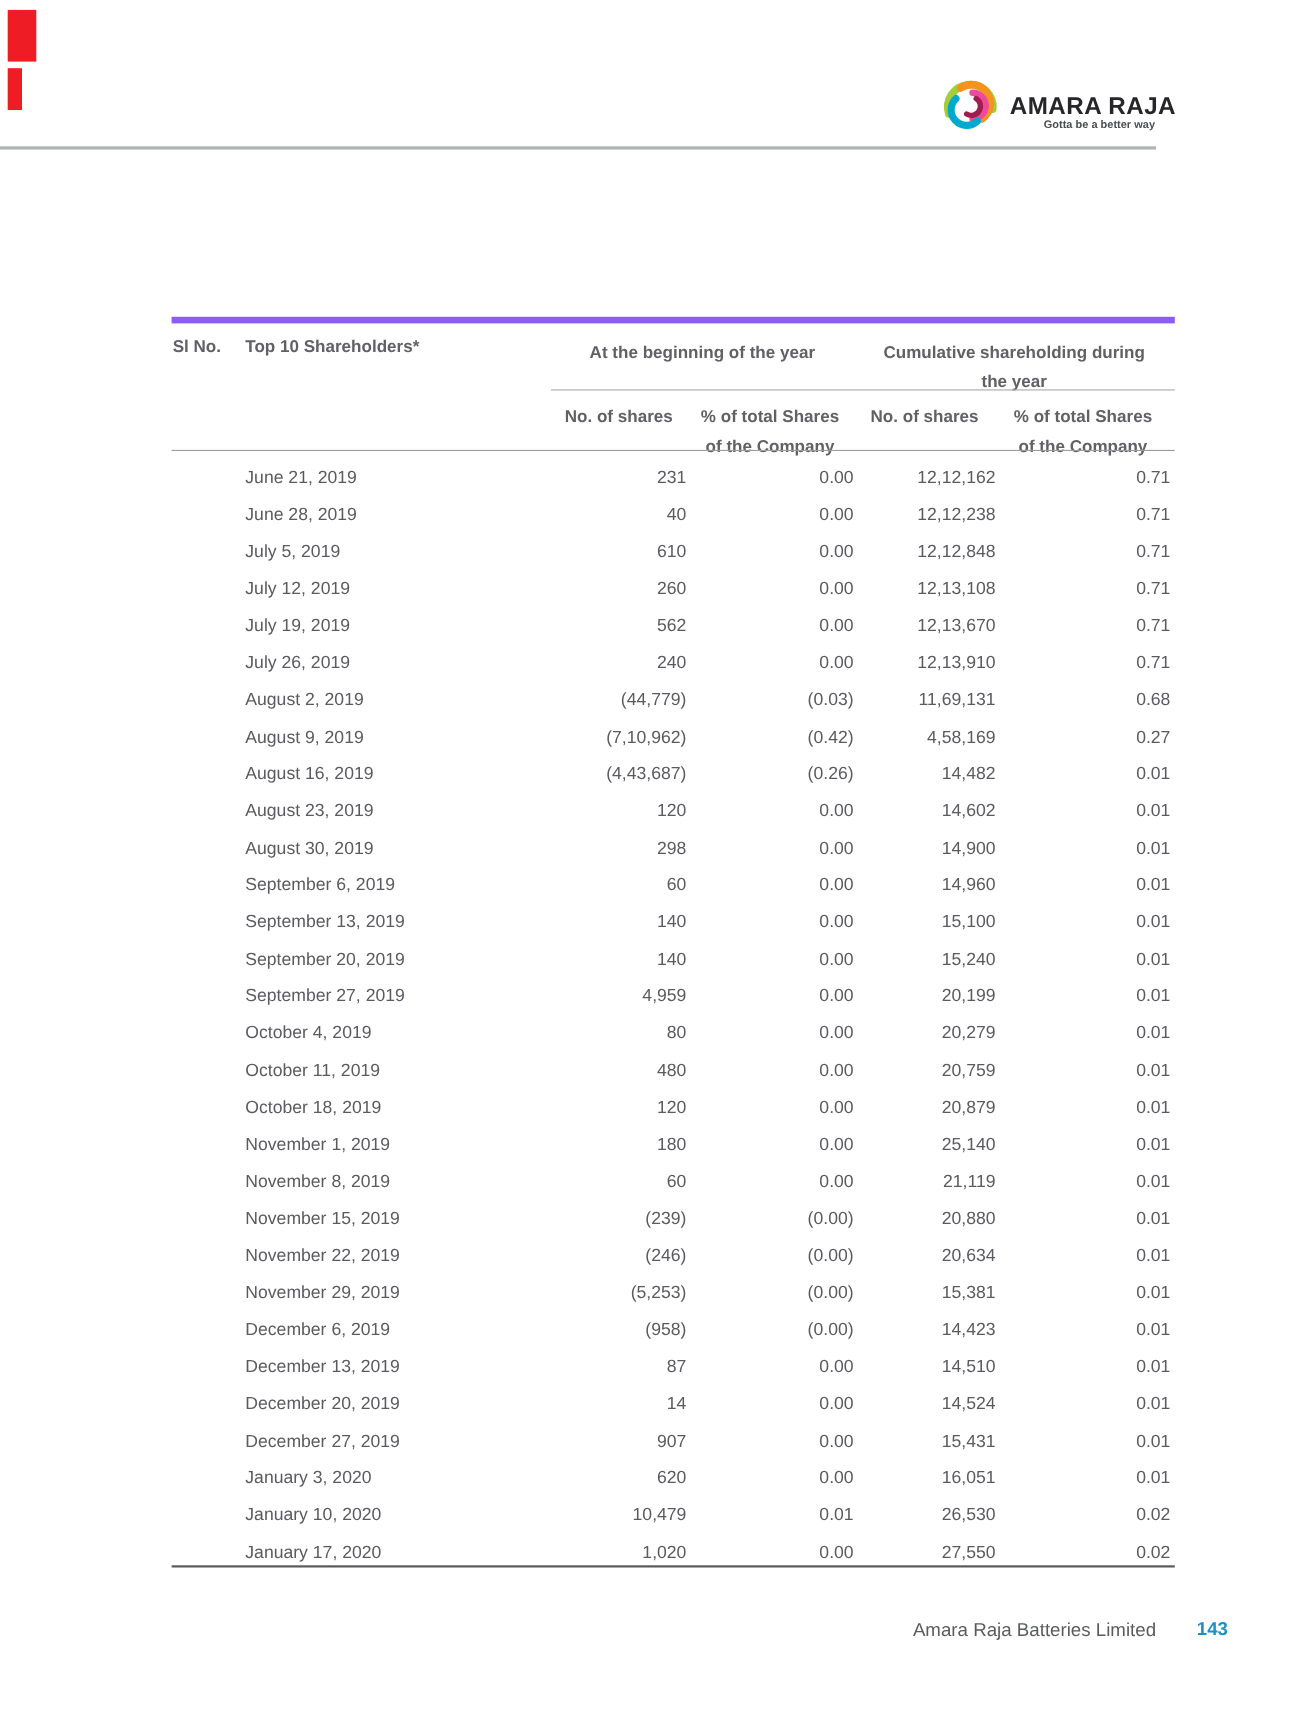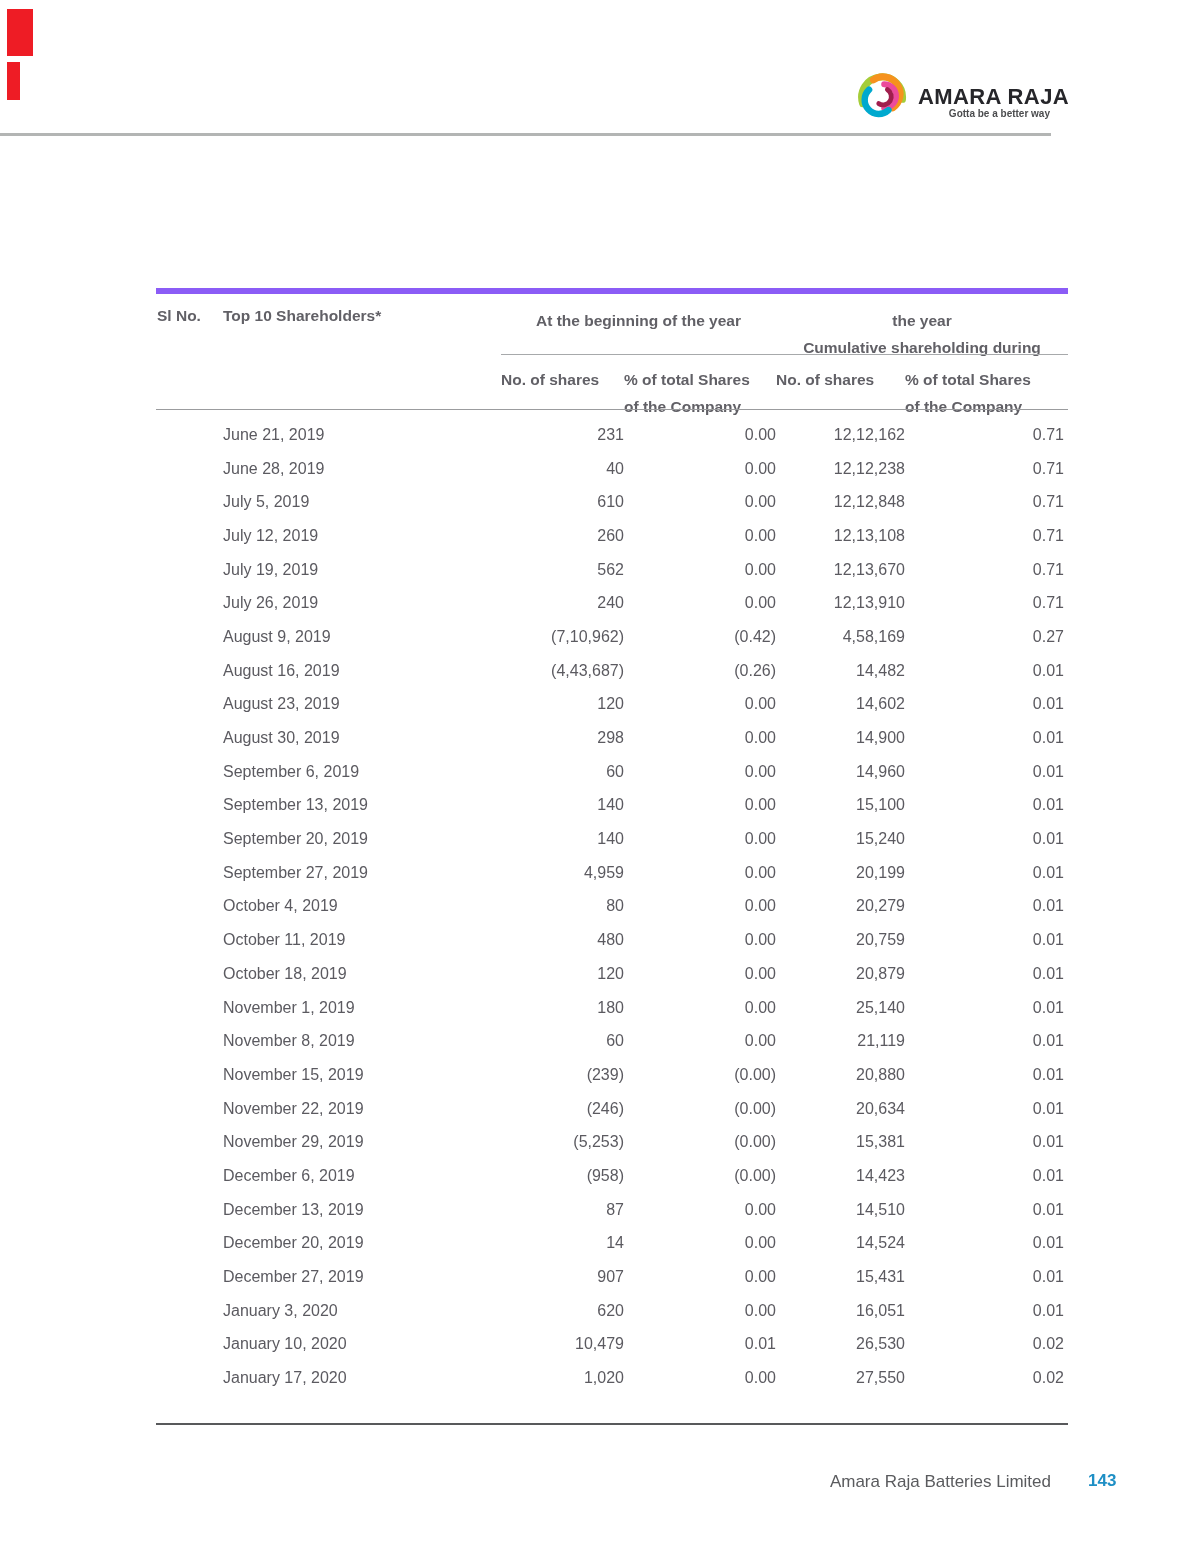--- a/index.html
+++ b/index.html
@@ -18,21 +18,21 @@
   .header-rule{position:absolute;left:0;top:133px;width:1051px;height:3px;background:#b3b5b4;}
 
   
   .table{position:absolute;left:140px;top:288px;width:912px;border-top:6px solid #8b5cf6;margin-left:16px;}
   .th{position:absolute;font-size:15.5px;font-weight:700;color:#616066;}
   .th-slno{left:1px;top:13px;}
   .th-share{left:67px;top:13px;}
   .th-group1{left:345px;top:13px;width:275px;text-align:center;line-height:27px;}
   .th-group2{left:620px;top:13px;width:292px;text-align:center;line-height:27px;}
   .midline{position:absolute;left:345px;top:60px;width:567px;height:1px;background:#a7a9ab;}
-  .sub{position:absolute;top:72px;font-size:15.5px;font-weight:700;color:#616066;text-align:left;line-height:27px;}
+  .sub{position:absolute;top:72px;font-size:15.5px;font-weight:700;color:#616066;text-align:center;line-height:27px;}
   .sub1{left:345px;width:123px;}
   .sub2{left:468px;width:152px;}
   .sub3{left:620px;width:129px;}
   .sub4{left:749px;width:159px;}
   .subline{position:absolute;left:0;top:115px;width:912px;height:1px;background:#9b9c9e;}
 
   .rows{position:absolute;left:0;top:115px;width:912px;padding-top:9px;}
   .trow{display:grid;grid-template-columns:67px 278px 123px 152px 129px 163px;height:33.7px;align-items:center;font-size:16px;color:#5b5a60;}
   .cell{white-space:nowrap;}
   .c2,.c3,.c4,.c5{text-align:right;}
@@ -62,22 +62,22 @@
   <div class="brand-tagline">Gotta be a better way</div>
   <div class="header-rule"></div>
 
   <div class="table">
     <div class="th th-slno">Sl No.</div>
     <div class="th th-share">Top 10 Shareholders*</div>
     <div class="th th-group1">
       <div>At the beginning of the year</div>
     </div>
     <div class="th th-group2">
+      <div>Cumulative shareholding during</div>
       <div>the year</div>
-      <div>Cumulative shareholding during</div>
     </div>
     <div class="midline"></div>
 
     <div class="sub sub1">
       <div>No. of shares</div>
     </div>
     <div class="sub sub2">
       <div>% of total Shares</div>
       <div>of the Company</div>
     </div>
@@ -131,20 +131,28 @@
           <div class="cell c4">12,13,670</div>
           <div class="cell c5">0.71</div>
         </div>
         <div class="trow">
           <div class="cell c0"></div>
           <div class="cell c1">July 26, 2019</div>
           <div class="cell c2">240</div>
           <div class="cell c3">0.00</div>
           <div class="cell c4">12,13,910</div>
           <div class="cell c5">0.71</div>
+        </div>
+        <div class="trow">
+          <div class="cell c0"></div>
+          <div class="cell c1">August 2, 2019</div>
+          <div class="cell c2">(44,779)</div>
+          <div class="cell c3">(0.03)</div>
+          <div class="cell c4">11,69,131</div>
+          <div class="cell c5">0.68</div>
         </div>
         <div class="trow">
           <div class="cell c0"></div>
           <div class="cell c1">August 9, 2019</div>
           <div class="cell c2">(7,10,962)</div>
           <div class="cell c3">(0.42)</div>
           <div class="cell c4">4,58,169</div>
           <div class="cell c5">0.27</div>
         </div>
         <div class="trow">

